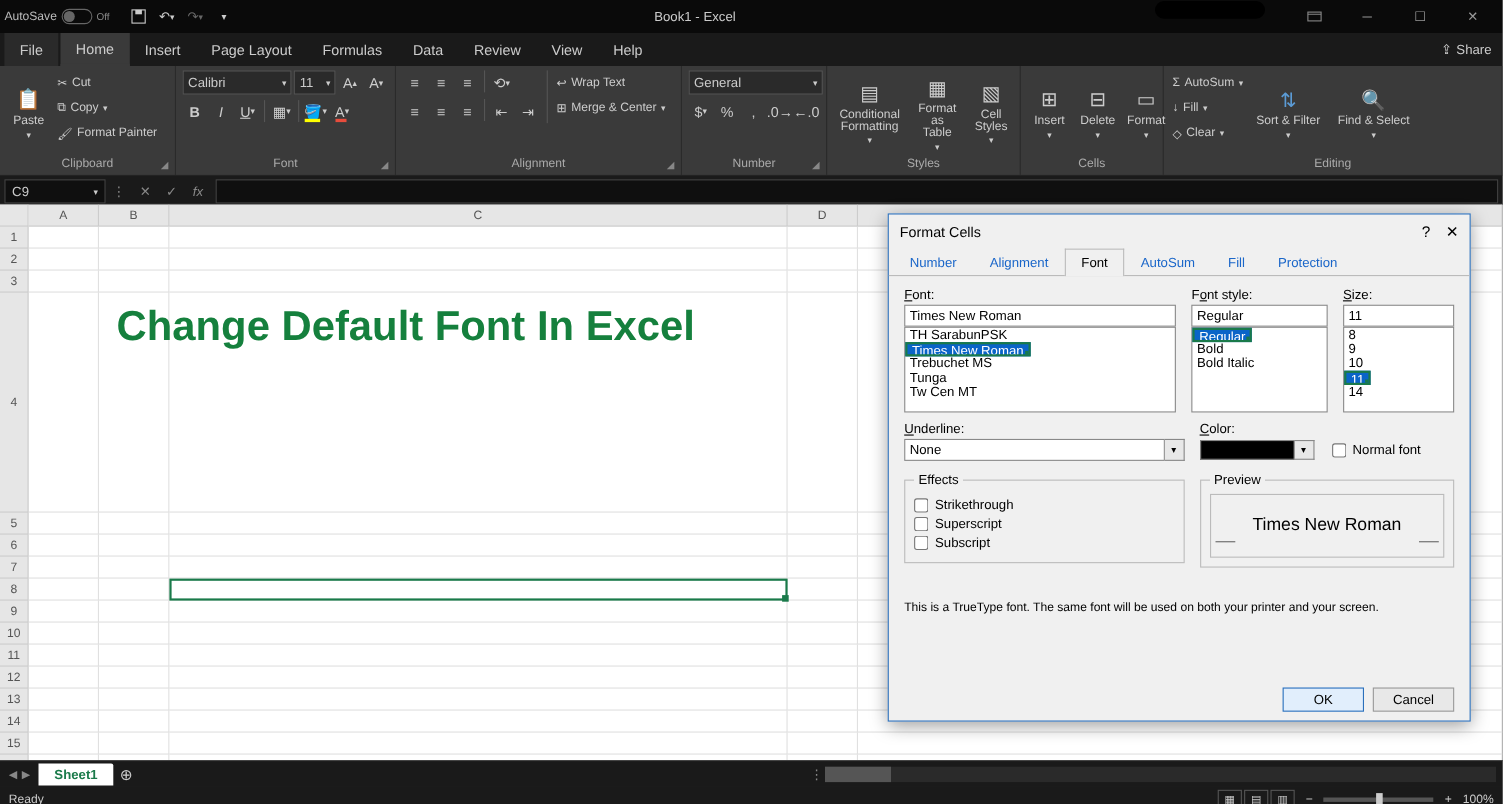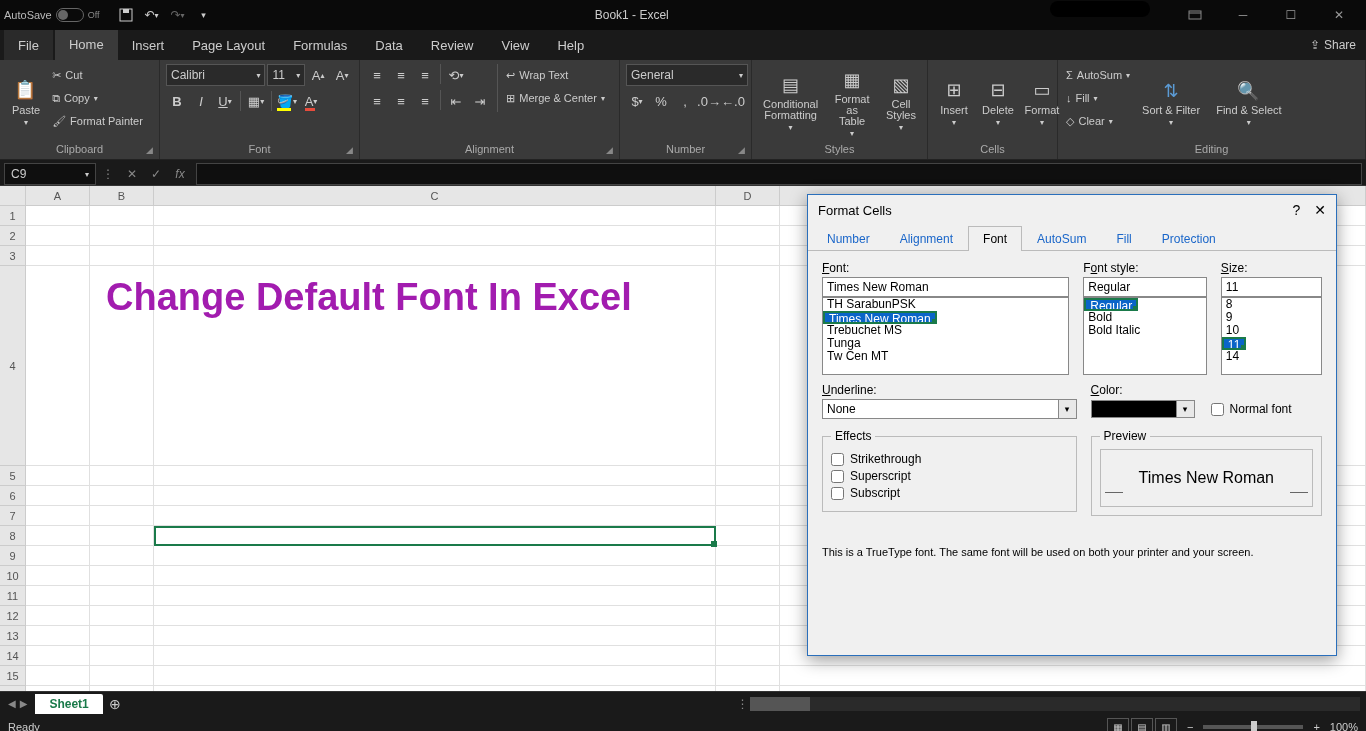--- a/index.html
+++ b/index.html
@@ -54,21 +54,21 @@
 .rowhdr.tall { height:200px; }
 .cols { flex:1; position:relative; }
 .colhdrs { height:20px; background:#e6e6e6; display:flex; }
 .colhdr { border-right:1px solid #ccc; border-bottom:1px solid #ccc; font-size:11px; display:flex; align-items:center; justify-content:center; color:#555; }
 .cells { position:relative; }
 .row { display:flex; height:20px; }
 .row.tall { height:200px; }
 .cell { border-right:1px solid #e0e0e0; border-bottom:1px solid #e0e0e0; }
 .sel { position:absolute; border:2px solid #1a7a4a; pointer-events:none; }
 .sel::after { content:""; position:absolute; right:-3px; bottom:-3px; width:6px; height:6px; background:#1a7a4a; }
-.bigtext { position:absolute; top:90px; left:80px; font-size:38px; font-weight:bold; color:#a21caf; font-family: "Segoe UI", sans-serif; }
+.bigtext { position:absolute; top:90px; left:80px; font-size:38px; font-weight:bold; color:#15803d; font-family: "Segoe UI", sans-serif; }
 
 
 .sheetbar { height:24px; background:#1a1a1a; display:flex; align-items:center; border-top:1px solid #333; }
 .sheetnav { display:flex; gap:4px; padding:0 8px; color:#888; font-size:10px; }
 .sheettab { background:#fff; color:#1a7a4a; padding:3px 14px; font-size:12px; border-top-right-radius:2px; font-weight:600; }
 .addsheet { width:24px; text-align:center; color:#ccc; font-size:14px; }
 .hscroll { flex:1; height:14px; margin:0 6px; background:#2a2a2a; position:relative; }
 .hscroll .thumb { position:absolute; left:0; width:60px; height:14px; background:#555; }
 
 
@@ -670,13 +670,17 @@
             <span class="line" style="left:4px;top:42px"></span>
             <span>Times New Roman</span>
             <span class="line" style="right:4px;top:42px"></span>
           </div>
         </fieldset>
       </div>
     </div>
 
     <div class="info">This is a TrueType font.  The same font will be used on both your printer and your screen.</div>
   </div>
+  <div class="dlg-footer">
+    <button class="dbtn primary">OK</button>
+    <button class="dbtn">Cancel</button>
+  </div>
 </div>
 
 </body></html>

